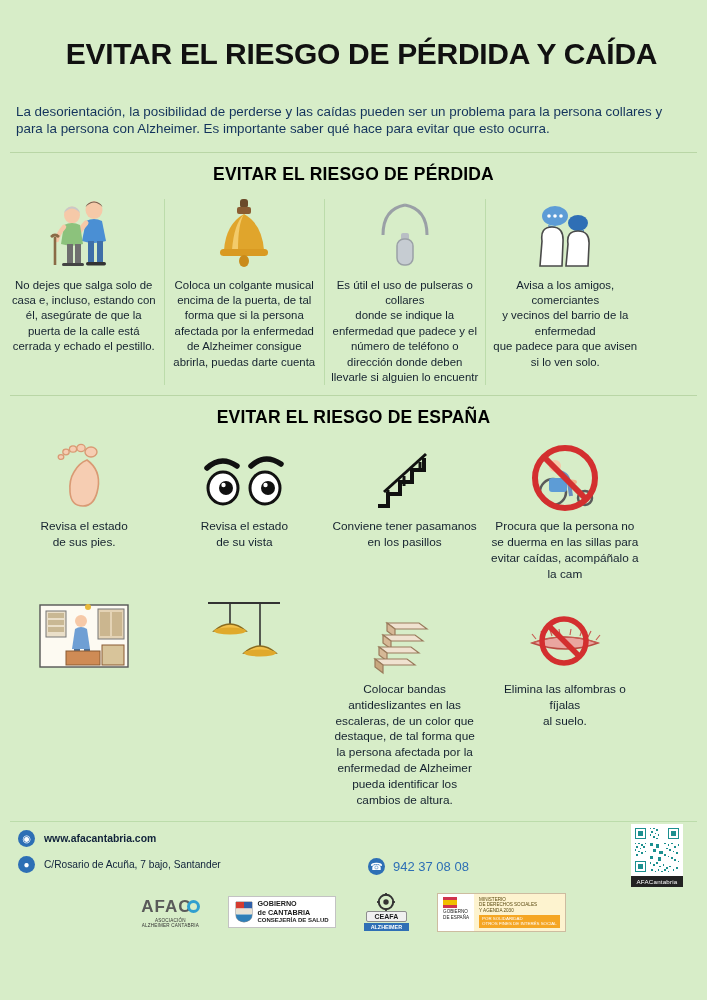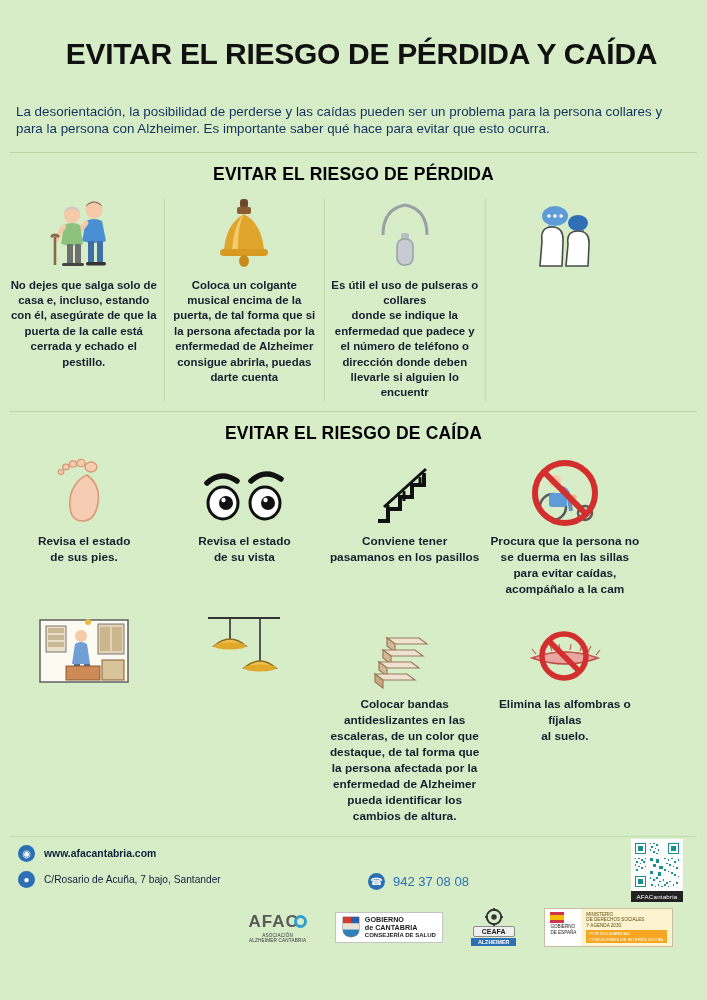--- a/index.html
+++ b/index.html
@@ -43,21 +43,21 @@
     text-align: center;
     color: #000000;
     font-weight: bold;
     font-size: 17.5px;
     letter-spacing: 0.2px;
     margin: 11px 0 6px 0;
     line-height: 1.18;
   }
 
   
-  .row { display: flex; width: 649px; padding: 0 4px; align-items: flex-start; font-weight: bold; }
+  .row { display: flex; width: 649px; padding: 0 4px; align-items: flex-start; }
   .cell {
     flex: 1 1 0;
     display: flex;
     flex-direction: column;
     align-items: center;
     padding: 0 5px;
   }
   .icon-box {
     height: 78px;
     display: flex;
@@ -99,21 +99,21 @@
     width: 52px; height: 52px; background: #fff; padding: 2px;
     display: block;
   }
   .qr-label {
     background: #222; color: #fff; font-size: 6.2px; letter-spacing: .2px;
     padding: 2px 0; width: 52px; text-align: center;
   }
 
   
   .logos {
-    display: flex; align-items: center; justify-content: flex-end;
+    display: flex; align-items: center; justify-content: center;
     padding: 2px 16px 0 16px;
     gap: 28px;
   }
   .logo {
     height: 38px; display: flex; align-items: center; justify-content: center;
   }
   .logo-afac { display: flex; flex-direction: column; align-items: center; }
   .afac-text { font-size: 17px; font-weight: bold; letter-spacing: 1px; }
   .afac-sub { font-size: 4.6px; letter-spacing: .2px; color: #333; margin-top: 1px; }
   .logo-box {
@@ -219,28 +219,32 @@
           <path d="M26 28 l2 7 6 -5z" fill="#5d9cd6"></path>
           <circle cx="27" cy="19" r="1.8" fill="#fff"></circle>
           <circle cx="33" cy="19" r="1.8" fill="#fff"></circle>
           <circle cx="39" cy="19" r="1.8" fill="#fff"></circle>
           <ellipse cx="56" cy="26" rx="10" ry="8" fill="#2f6fb5"></ellipse>
           <path d="M62 33 l-1 6 -5 -4z" fill="#2f6fb5"></path>
           <path d="M20 44 q-2 -14 10 -14 q12 0 11 15 l-1 24 h-22 z" fill="#fff" stroke="#4a4a4a" stroke-width="1.6"></path>
           <path d="M46 47 q-2 -13 10 -13 q12 0 11 14 l-1 21 h-22 z" fill="#fff" stroke="#4a4a4a" stroke-width="1.6"></path>
         </svg>
       </div>
+      <div class="caption" style="white-space:pre-line;">Avisa a los amigos, comerciantes
+y vecinos del barrio de la enfermedad
+que padece para que avisen
+si lo ven solo.</div>
     </div>
 
   </div>
 
   <div class="divider" style="margin-top:10px;"></div>
 
   <div class="section-heading">
-    <span style="white-space:pre-line;">EVITAR EL RIESGO DE CAÍDA</span>
+    <span style="white-space:pre-line;">EVITAR EL RIESGO DE ESPAÑA</span>
   </div>
 
   <div class="row">
 
     <div class="cell">
       <div class="icon-box">
         <svg width="54" height="70" viewBox="0 0 54 70">
           <path d="M30 18 q14 10 11 28 q-3 18 -15 18 q-12 0 -13 -14 q-1 -12 4 -20 q5 -9 13 -12z" fill="#f6cdb2" stroke="#d99a74" stroke-width="1.6"></path>
           <ellipse cx="34" cy="10" rx="6" ry="5" fill="#f6cdb2" stroke="#d99a74" stroke-width="1.4"></ellipse>
           <ellipse cx="24" cy="6" rx="4.2" ry="3.6" fill="#f6cdb2" stroke="#d99a74" stroke-width="1.3"></ellipse>

